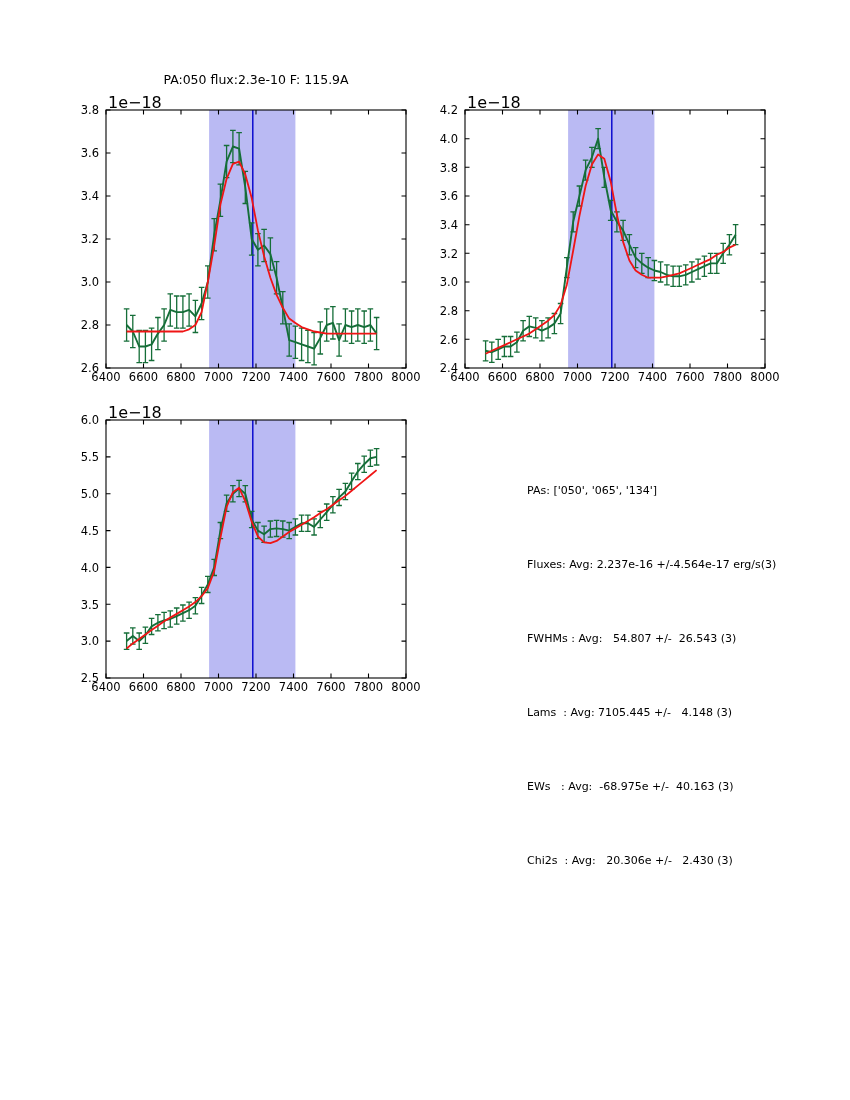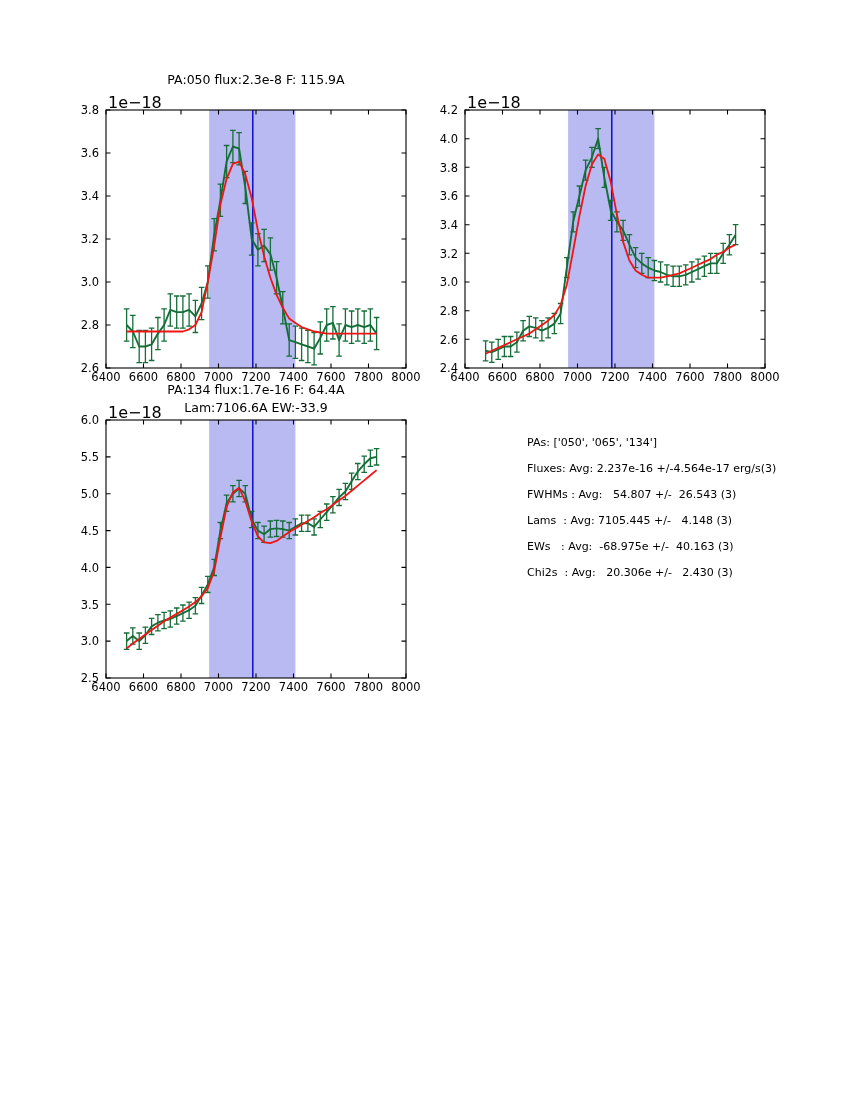--- a/index.html
+++ b/index.html
@@ -9,21 +9,21 @@
   svg text{font-family:"DejaVu Sans",sans-serif;font-size:11.5px;fill:#000;}
   .title{position:absolute;width:300px;text-align:center;font-size:12.5px;line-height:17.5px;color:#000;}
   .t1{left:106px;top:71px}
   .t2{left:465px;top:71px}
   .t3{left:106px;top:381px}
   .offset{position:absolute;font-size:16px;color:#000;}
   .o1{left:108px;top:93px}
   .o2{left:467px;top:93px}
   .o3{left:108px;top:403px}
   .stats{position:absolute;left:527px;top:429px;font-size:11px;color:#000;}
-  .stats-line{height:26px;display:flex;align-items:center;white-space:pre;}
+  .stats-line{height:26px;display:flex;align-items:center;white-space:pre;margin-top:48px;}
 </style>
 </head>
 <body>
 
 <div id="figure">
 
   <svg id="charts" width="850" height="1100" viewBox="0 0 850 1100">
       <g>
         <rect x="209.1" y="110" width="86.3" height="258" fill="#babaf3"></rect>
         <line x1="252.8" x2="252.8" y1="110" y2="368" stroke="#0000cc" stroke-width="1.4"></line>
@@ -105,25 +105,21 @@
           <text x="99.0" y="571.6" text-anchor="end">4.0</text>
           <text x="99.0" y="534.8" text-anchor="end">4.5</text>
           <text x="99.0" y="497.9" text-anchor="end">5.0</text>
           <text x="99.0" y="461.1" text-anchor="end">5.5</text>
           <text x="99.0" y="424.2" text-anchor="end">6.0</text>
         </g>
       </g>
     </svg>
 
   <div class="title t1">
-    <div>PA:050 flux:2.3e-8 F: 115.9A</div>
-  </div>
-  <div class="title t3">
-    <div>PA:134 flux:1.7e-16 F: 64.4A</div>
-    <div>Lam:7106.6A EW:-33.9</div>
+    <div>PA:050 flux:2.3e-10 F: 115.9A</div>
   </div>
 
   <div class="offset o1">1e−18</div>
   <div class="offset o2">1e−18</div>
   <div class="offset o3">1e−18</div>
 
   <div class="stats">
     <div class="stats-line">PAs: ['050', '065', '134']</div>
     <div class="stats-line">Fluxes: Avg: 2.237e-16 +/-4.564e-17 erg/s(3)</div>
     <div class="stats-line">FWHMs : Avg:   54.807 +/-  26.543 (3)</div>

